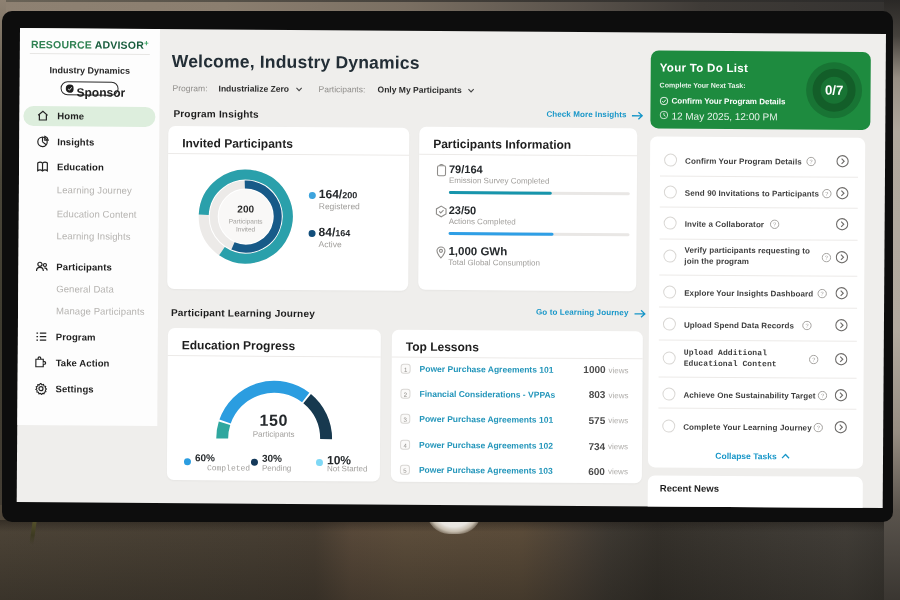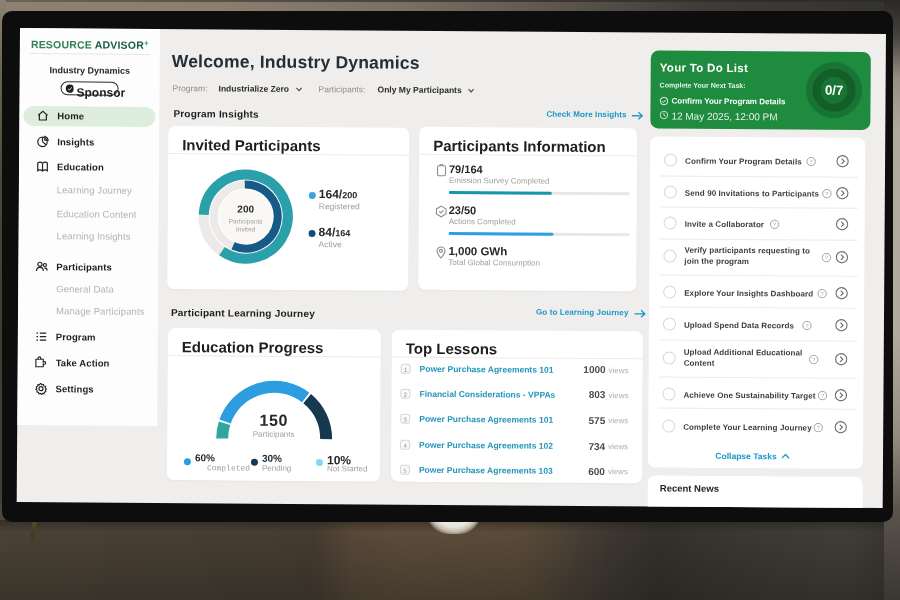--- a/index.html
+++ b/index.html
@@ -35,21 +35,21 @@
   #mi-home { background:#ddeedd; border-radius:11px; left:4px; width:132px; }
   #mi-home .ic { left:13px; } #mi-home .tx { left:34px; }
   
   .h1 { position:absolute; font-size:17.5px; font-weight:bold; color:#232e36; letter-spacing:.2px; }
   .lbl { position:absolute; font-size:8.5px; color:#8f8d8a; }
   .val { position:absolute; font-size:8.5px; font-weight:bold; color:#2a2a2a; }
   .chev { position:absolute; width:7px; height:7px; }
   .sech { position:absolute; font-size:10px; font-weight:bold; color:#1d1d1d; letter-spacing:.2px; }
   .tlink { position:absolute; font-size:8px; font-weight:bold; color:#1796c8; letter-spacing:.1px; }
   .card { position:absolute; background:#fff; border-radius:7px; box-shadow:0 1px 2px rgba(0,0,0,0.04); }
-  .chead { position:absolute; left:14px; top:10px; font-size:15px; font-weight:bold; color:#1e1e1e; }
+  .chead { position:absolute; left:14px; top:10px; font-size:12px; font-weight:bold; color:#1e1e1e; }
   .cdiv { position:absolute; left:0; top:27px; width:100%; height:1px; background:#eceae8; }
   .big { position:absolute; font-weight:bold; color:#25292c; }
   .sub8 { position:absolute; font-size:8px; color:#a09e9b; }
   .pbar { position:absolute; height:3px; border-radius:2px; background:#e9e7e5; }
   .pbar>div { height:3px; border-radius:2px; }
   .ricon { position:absolute; width:13px; height:13px; }
   
   .dot8 { position:absolute; width:7px; height:7px; border-radius:50%; }
   
   .lrow { position:absolute; left:0; width:100%; height:25px; }
@@ -381,21 +381,21 @@
             <text x="5" y="7" text-anchor="middle" font-size="5.5" fill="#9a9895" stroke="none">?</text>
           </svg>
         <svg class="tarrow" style="top:3px;" viewBox="0 0 13 13" fill="none" stroke="#6e6c6a" stroke-width="1.1">
             <circle cx="6.5" cy="6.5" r="5.6"></circle>
             <path d="M5.5 3.9 L8.1 6.5 L5.5 9.1"></path>
           </svg>
         </div>
       <div class="tsep" style="top:202.5px;"></div>
       <div class="trow" style="top:210.5px; height:30px;">
           <div class="tcirc" style="top:4.5px;"></div>
-          <div class="ttxt" style="top:0.5px; width:130px;">Upload Additional Educational Content</div>
+          <div class="ttxt" style="top:0.5px; width:130px;font-family:Liberation Mono, monospace;">Upload Additional Educational Content</div>
         <svg class="thelp" style="left:160px; top:6.5px;" viewBox="0 0 10 10" fill="none" stroke="#9a9895" stroke-width="0.9">
             <circle cx="5" cy="5" r="4.2"></circle>
             <text x="5" y="7" text-anchor="middle" font-size="5.5" fill="#9a9895" stroke="none">?</text>
           </svg>
         <svg class="tarrow" style="top:4px;" viewBox="0 0 13 13" fill="none" stroke="#6e6c6a" stroke-width="1.1">
             <circle cx="6.5" cy="6.5" r="5.6"></circle>
             <path d="M5.5 3.9 L8.1 6.5 L5.5 9.1"></path>
           </svg>
         </div>
       <div class="tsep" style="top:240px;"></div>

